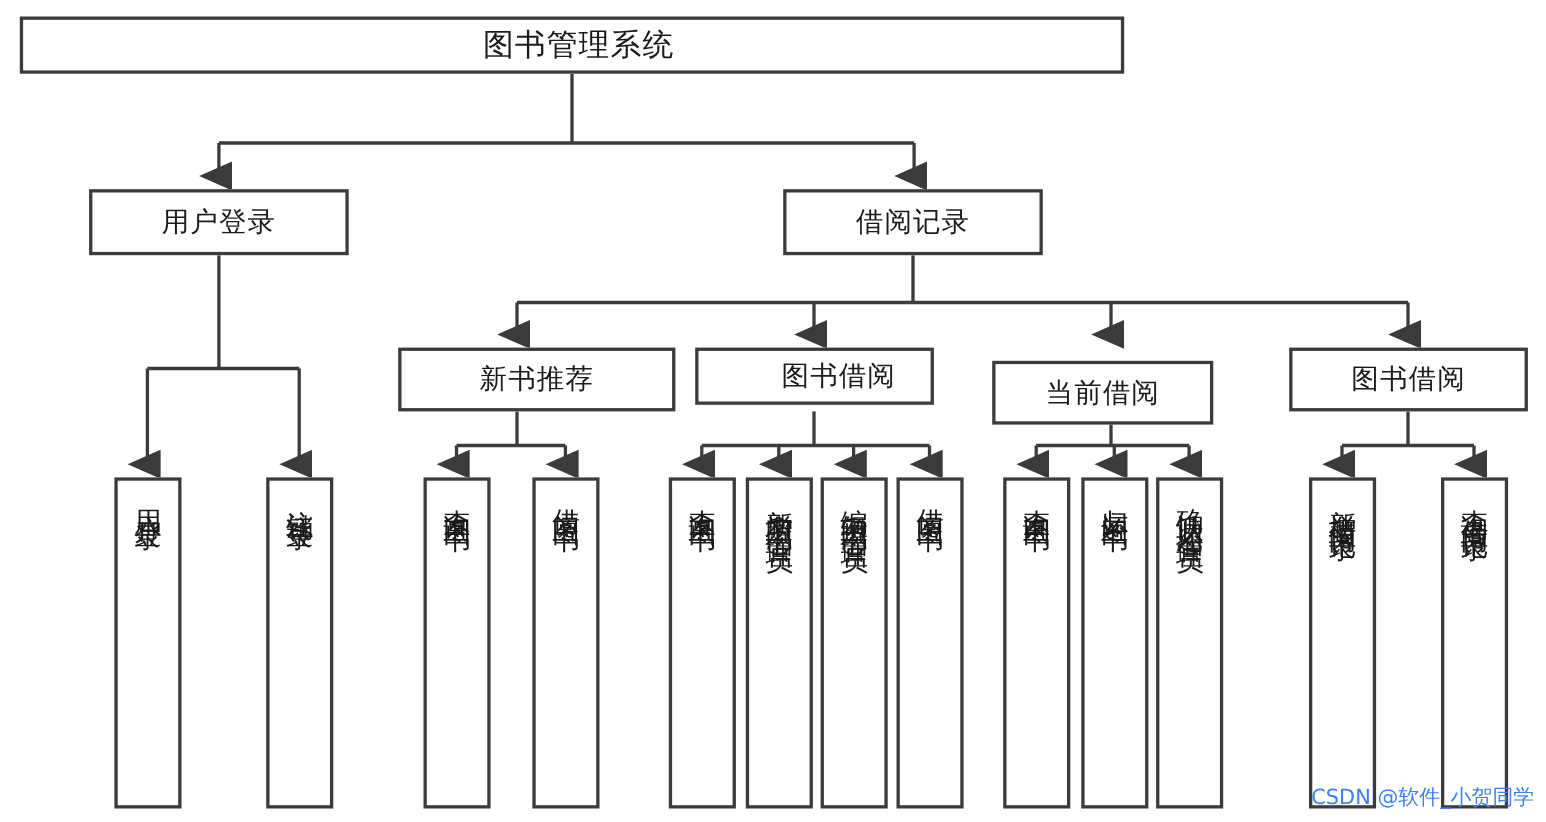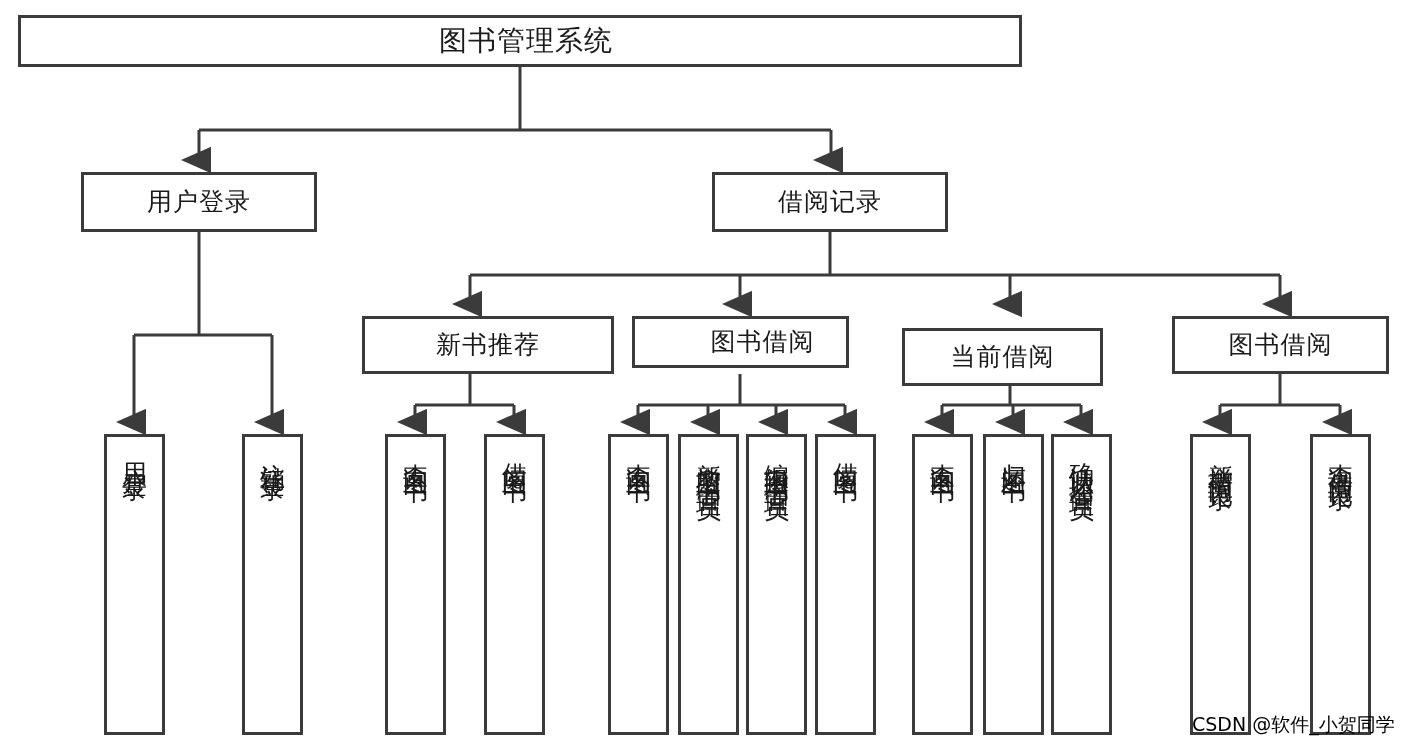--- a/index.html
+++ b/index.html
@@ -59,21 +59,21 @@
     letter-spacing: 5px;
     line-height: 1;
     margin: 0 auto;
   }
   .node.root .node-label { font-size: 28px; margin-left: 12px; }
   .watermark {
     position: absolute;
     left: 1192px;
     top: 712px;
     font-size: 19px;
-    color: #000000;
+    color: #3b82f6;
     white-space: nowrap;
     z-index: 5;
     font-family: "DejaVu Sans", "Liberation Sans", sans-serif;
   }
 </style>
 </head>
 <body>
 
 <div id="canvas" style="background: rgb(255, 255, 255);">
 

